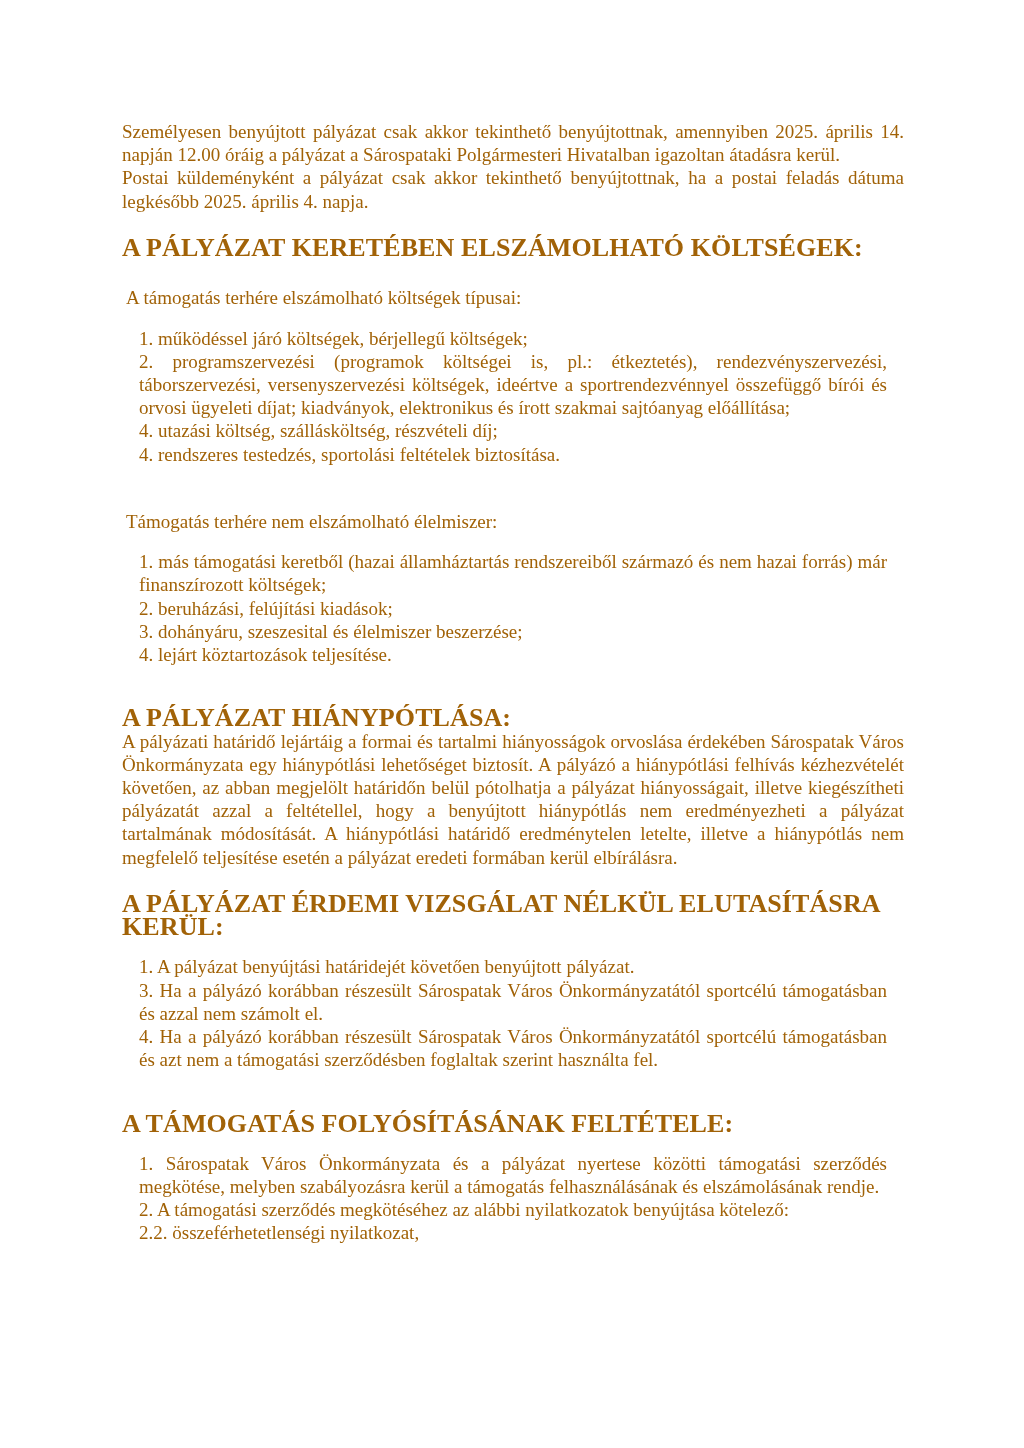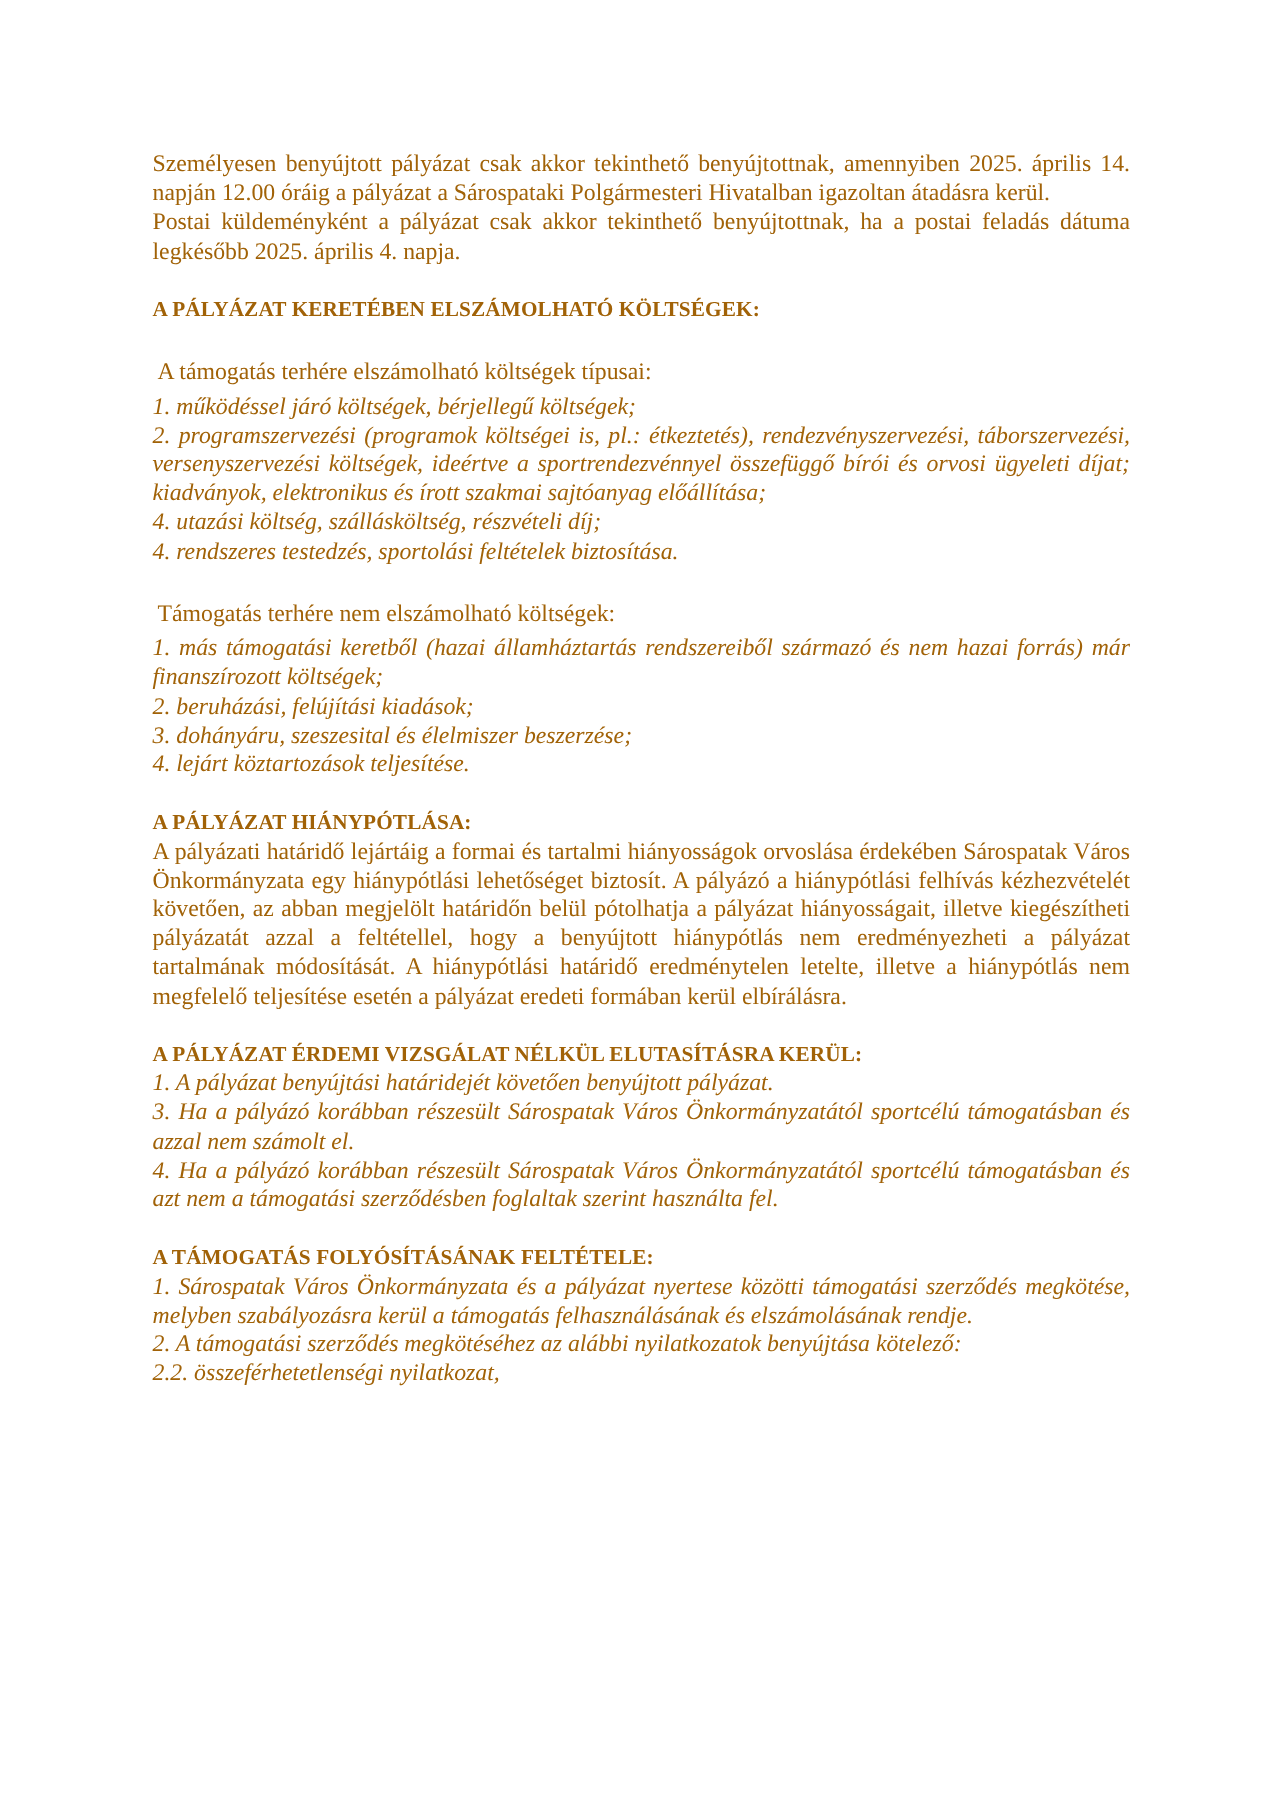--- a/index.html
+++ b/index.html
@@ -27,32 +27,31 @@
       margin: 0;
       text-align: justify;
     }
     .line-block {
       margin: 4px;
       text-align: justify;
     }
     .heading {
       margin: 0;
       font-weight: bold;
-      font-size: 17px;
+      font-size: 26px;
       line-height: 23.2px;
       letter-spacing: 0.1px;
     }
     .gap {
       height: 23.2px;
     }
     .list {
-      margin: 0;
+      margin: 17px;
       padding: 0;
       list-style: none;
-      font-style: italic;
     }
     .list li {
       margin: 0;
       text-align: justify;
     }
   </style>
 </head>
 <body>
 
 <div class="page">
@@ -69,21 +68,21 @@
   <p class="line-block">A támogatás terhére elszámolható költségek típusai:</p>
   <ul class="list">
     <li>1. működéssel járó költségek, bérjellegű költségek;</li>
     <li>2. programszervezési (programok költségei is, pl.: étkeztetés), rendezvényszervezési, táborszervezési, versenyszervezési költségek, ideértve a sportrendezvénnyel összefüggő bírói és orvosi ügyeleti díjat; kiadványok, elektronikus és írott szakmai sajtóanyag előállítása;</li>
     <li>4. utazási költség, szállásköltség, részvételi díj;</li>
     <li>4. rendszeres testedzés, sportolási feltételek biztosítása.</li>
   </ul>
 
   <div class="gap"></div>
 
-  <p class="line-block">Támogatás terhére nem elszámolható költségek:</p>
+  <p class="line-block">Támogatás terhére nem elszámolható élelmiszer:</p>
   <ul class="list">
     <li>1. más támogatási keretből (hazai államháztartás rendszereiből származó és nem hazai forrás) már finanszírozott költségek;</li>
     <li>2. beruházási, felújítási kiadások;</li>
     <li>3. dohányáru, szeszesital és élelmiszer beszerzése;</li>
     <li>4. lejárt köztartozások teljesítése.</li>
   </ul>
 
   <div class="gap"></div>
 
   <h2 class="heading">A PÁLYÁZAT HIÁNYPÓTLÁSA:</h2>

